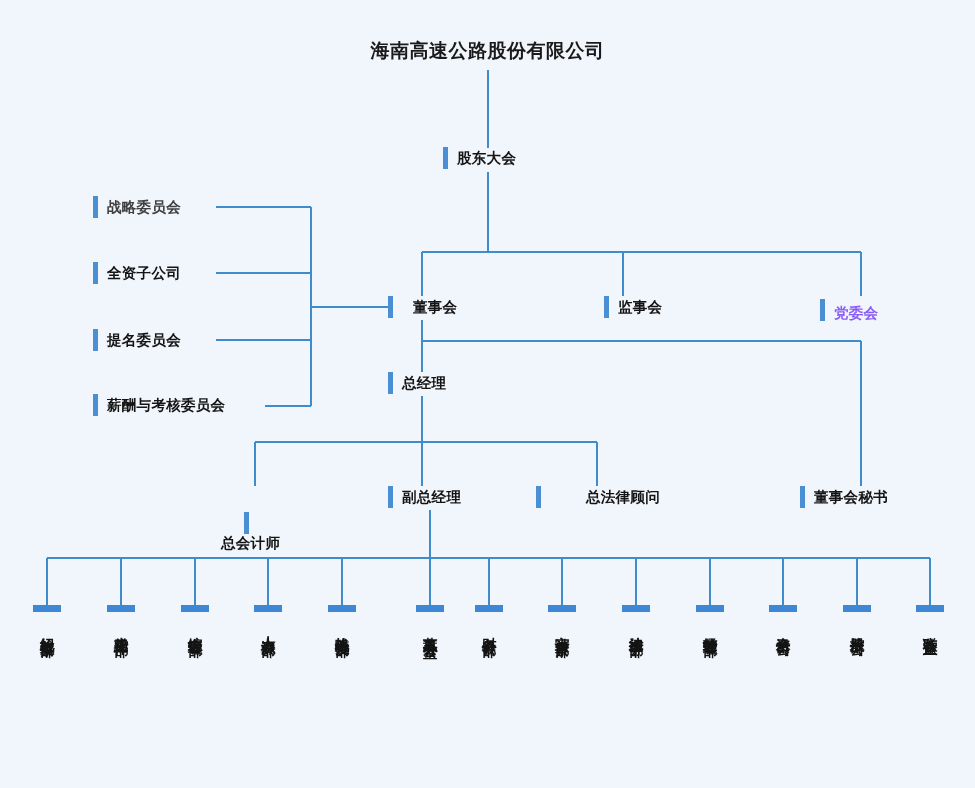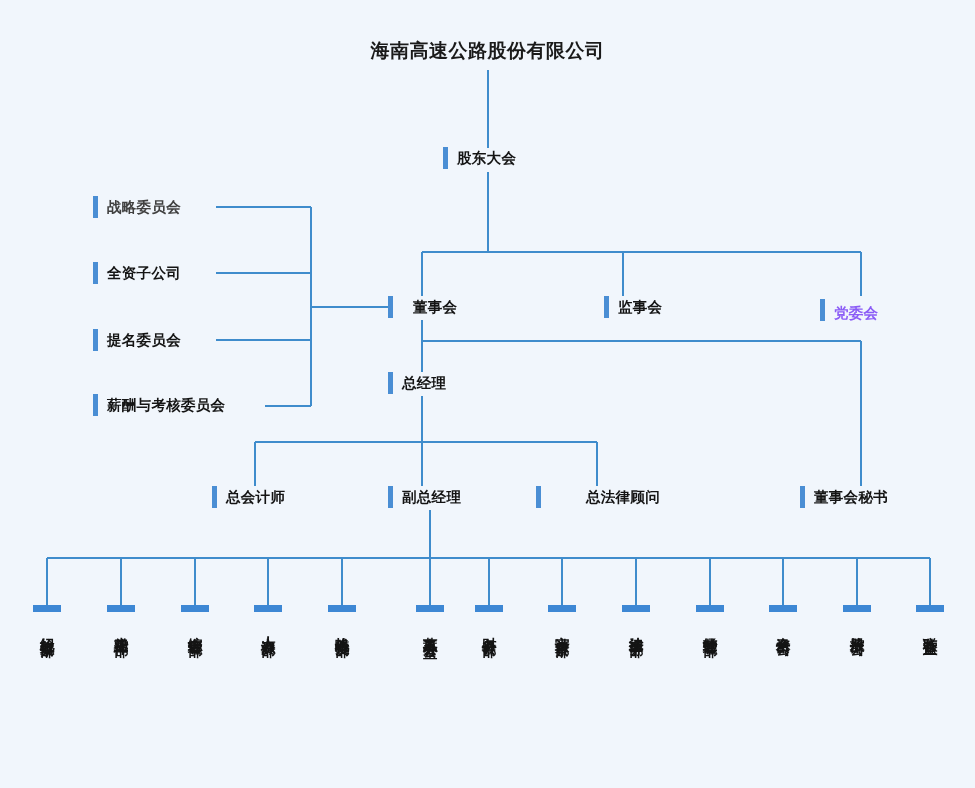--- a/index.html
+++ b/index.html
@@ -171,21 +171,21 @@
   </div>
   <div class="node" style="left:93px; top:329px;">
     <span class="bar" style="background: rgb(74, 142, 212);"></span>
     <span class="label" style="color: rgb(20, 20, 20);">提名委员会</span>
   </div>
   <div class="node" style="left:93px; top:394px;">
     <span class="bar" style="background: rgb(74, 142, 212);"></span>
     <span class="label" style="color: rgb(20, 20, 20);">薪酬与考核委员会</span>
   </div>
 
-  <div class="node" style="left:212px; top:486px;">
+  <div class="node" style="left:212px; top:512px;flex-direction:column;">
     <span class="bar" style="background: rgb(74, 142, 212);"></span>
     <span class="label" style="color: rgb(20, 20, 20);">总会计师</span>
   </div>
   <div class="node" style="left:388px; top:486px;">
     <span class="bar" style="background: rgb(74, 142, 212);"></span>
     <span class="label" style="color: rgb(20, 20, 20);">副总经理</span>
   </div>
   <div class="node" style="left:536px; top:486px;gap:36px;">
     <span class="bar" style="background: rgb(74, 142, 212);"></span>
     <span class="label" style="color: rgb(20, 20, 20);">总法律顾问</span>

